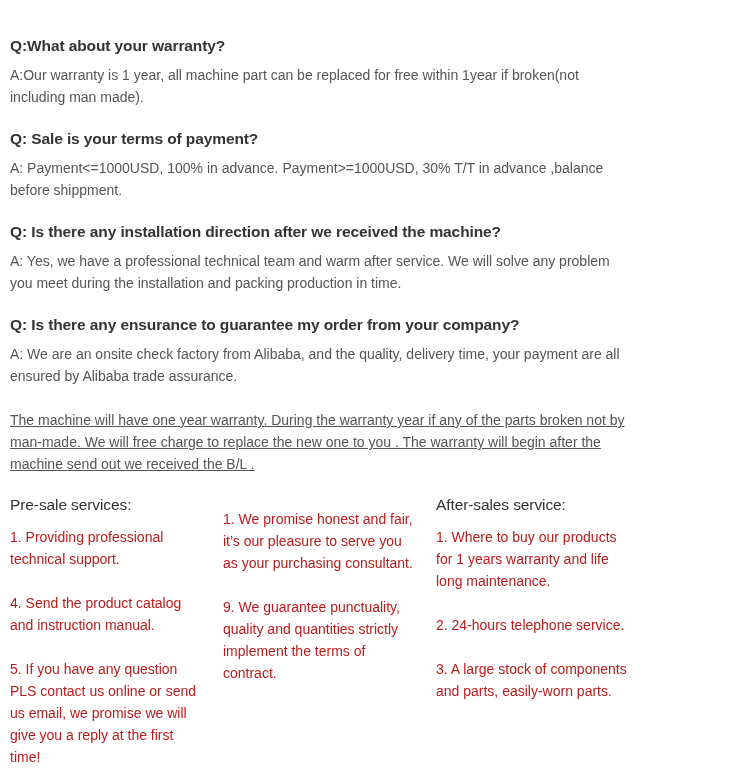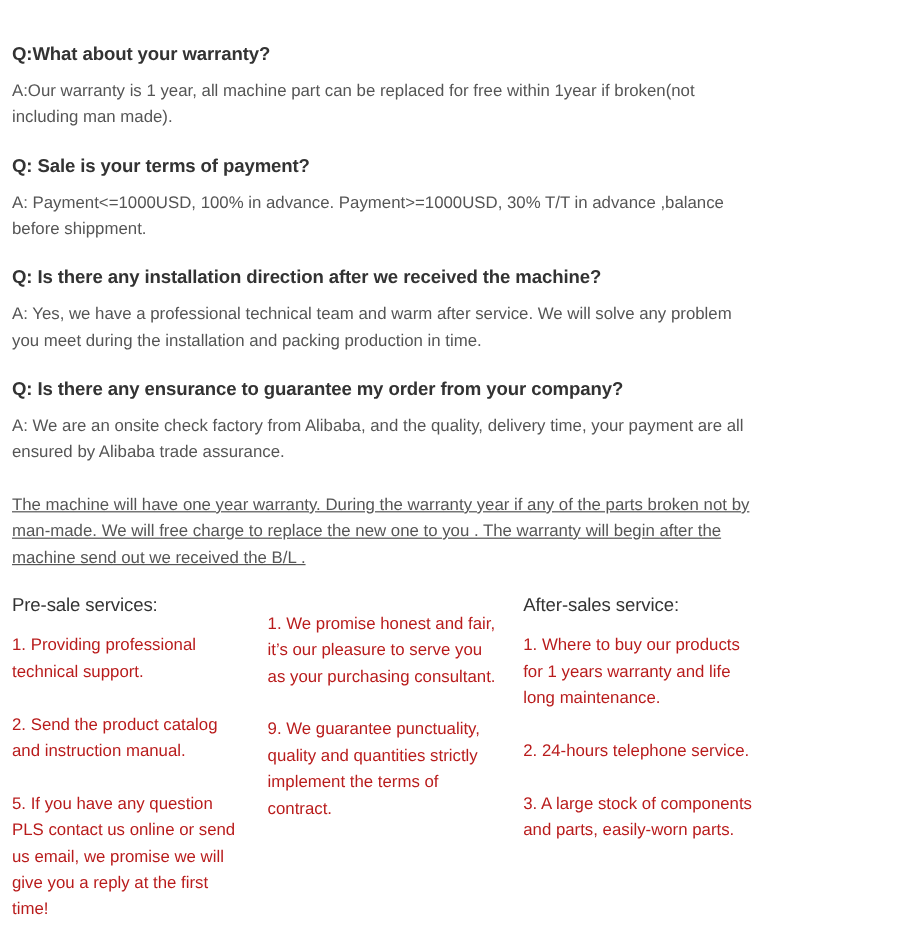--- a/index.html
+++ b/index.html
@@ -86,21 +86,21 @@
     </div>
   </section>
 
   <p class="warranty-note">The machine will have one year warranty. During the warranty year if any of the parts broken not by man-made. We will free charge to replace the new one to you . The warranty will begin after the machine send out we received the B/L .</p>
 
   <div class="services-row">
 
     <div class="services-column">
       <h3 class="services-column-title">Pre-sale services:</h3>
       <p class="service-item">1. Providing professional technical support.</p>
-      <p class="service-item">2. Send the product catalog and instruction manual.</p>
+      <p class="service-item">4. Send the product catalog and instruction manual.</p>
       <p class="service-item">5. If you have any question PLS contact us online or send us email, we promise we will give you a reply at the first time!</p>
       <p class="service-item">4. Personal call or visit are warmly welcome.</p>
     </div>
 
     <div class="services-column">
       <p class="service-item">1. We promise honest and fair, it’s our pleasure to serve you as your purchasing consultant.</p>
       <p class="service-item">9. We guarantee punctuality, quality and quantities strictly implement the terms of contract.</p>
     </div>
 
     <div class="services-column">

